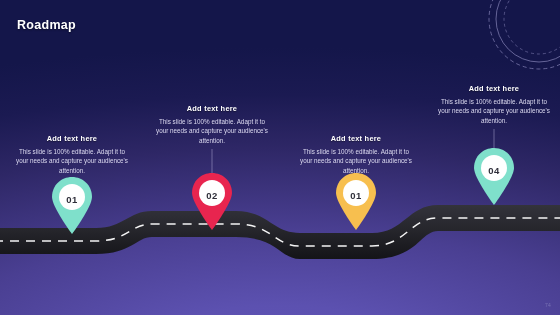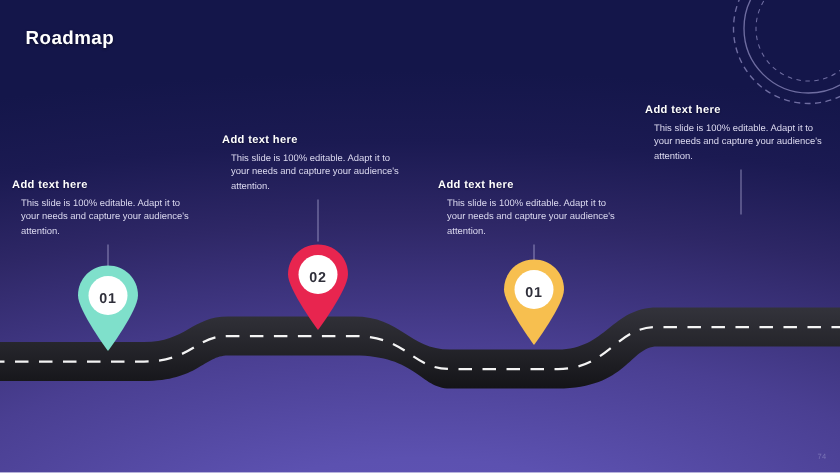--- a/index.html
+++ b/index.html
@@ -45,20 +45,22 @@
     position:absolute;
     left:0; top:0;
     width:560px; height:315px;
     pointer-events:none;
   }
 
   
   .milestone {
     position:absolute;
     width:128px;
+    text-align:center;
+    margin-top:16px;
   }
   .ms-heading {
     font-size:7.4px;
     font-weight:bold;
     color:#ffffff;
     letter-spacing:.25px;
     margin-bottom:3.5px;
     text-shadow:0 1px 1px rgba(0,0,0,.4);
   }
   .ms-body {
@@ -163,21 +165,21 @@
       <circle cx="23" cy="21" r="13" fill="#ffffff"></circle>
     </svg>
     <div class="pin-num">01</div>
   </div>
 
   <div class="milestone" style="left:148px; top:88px;">
     <div class="ms-heading">Add text here</div>
     <div class="ms-body">This slide is 100% editable. Adapt it to your needs and capture your audience's attention.</div>
     <div class="ms-connector" style="top:45px; height:28px;"></div>
   </div>
-  <div class="pin" style="left:189px; top:162px;">
+  <div class="pin" style="left:189px; top:172px;">
     <svg viewBox="0 0 46 58">
       <path d="M23 58 C23 58 3 31 3 21 C3 9.5 11.9 1 23 1 C34.1 1 43 9.5 43 21 C43 31 23 58 23 58 Z" fill="#e8254f"></path>
       <circle cx="23" cy="21" r="13" fill="#ffffff"></circle>
     </svg>
     <div class="pin-num">02</div>
   </div>
 
   <div class="milestone" style="left:292px; top:118px;">
     <div class="ms-heading">Add text here</div>
     <div class="ms-body">This slide is 100% editable. Adapt it to your needs and capture your audience's attention.</div>
@@ -189,16 +191,23 @@
       <circle cx="23" cy="21" r="13" fill="#ffffff"></circle>
     </svg>
     <div class="pin-num">01</div>
   </div>
 
   <div class="milestone" style="left:430px; top:68px;">
     <div class="ms-heading">Add text here</div>
     <div class="ms-body">This slide is 100% editable. Adapt it to your needs and capture your audience's attention.</div>
     <div class="ms-connector" style="top:45px; height:30px;"></div>
   </div>
+  <div class="pin" style="left:471px; top:147px;">
+    <svg viewBox="0 0 46 58">
+      <path d="M23 58 C23 58 3 31 3 21 C3 9.5 11.9 1 23 1 C34.1 1 43 9.5 43 21 C43 31 23 58 23 58 Z" fill="#7fe0cb"></path>
+      <circle cx="23" cy="21" r="13" fill="#ffffff"></circle>
+    </svg>
+    <div class="pin-num">04</div>
+  </div>
 
   <div id="footer-mark">74</div>
 
 </div>
 
 </body></html>

